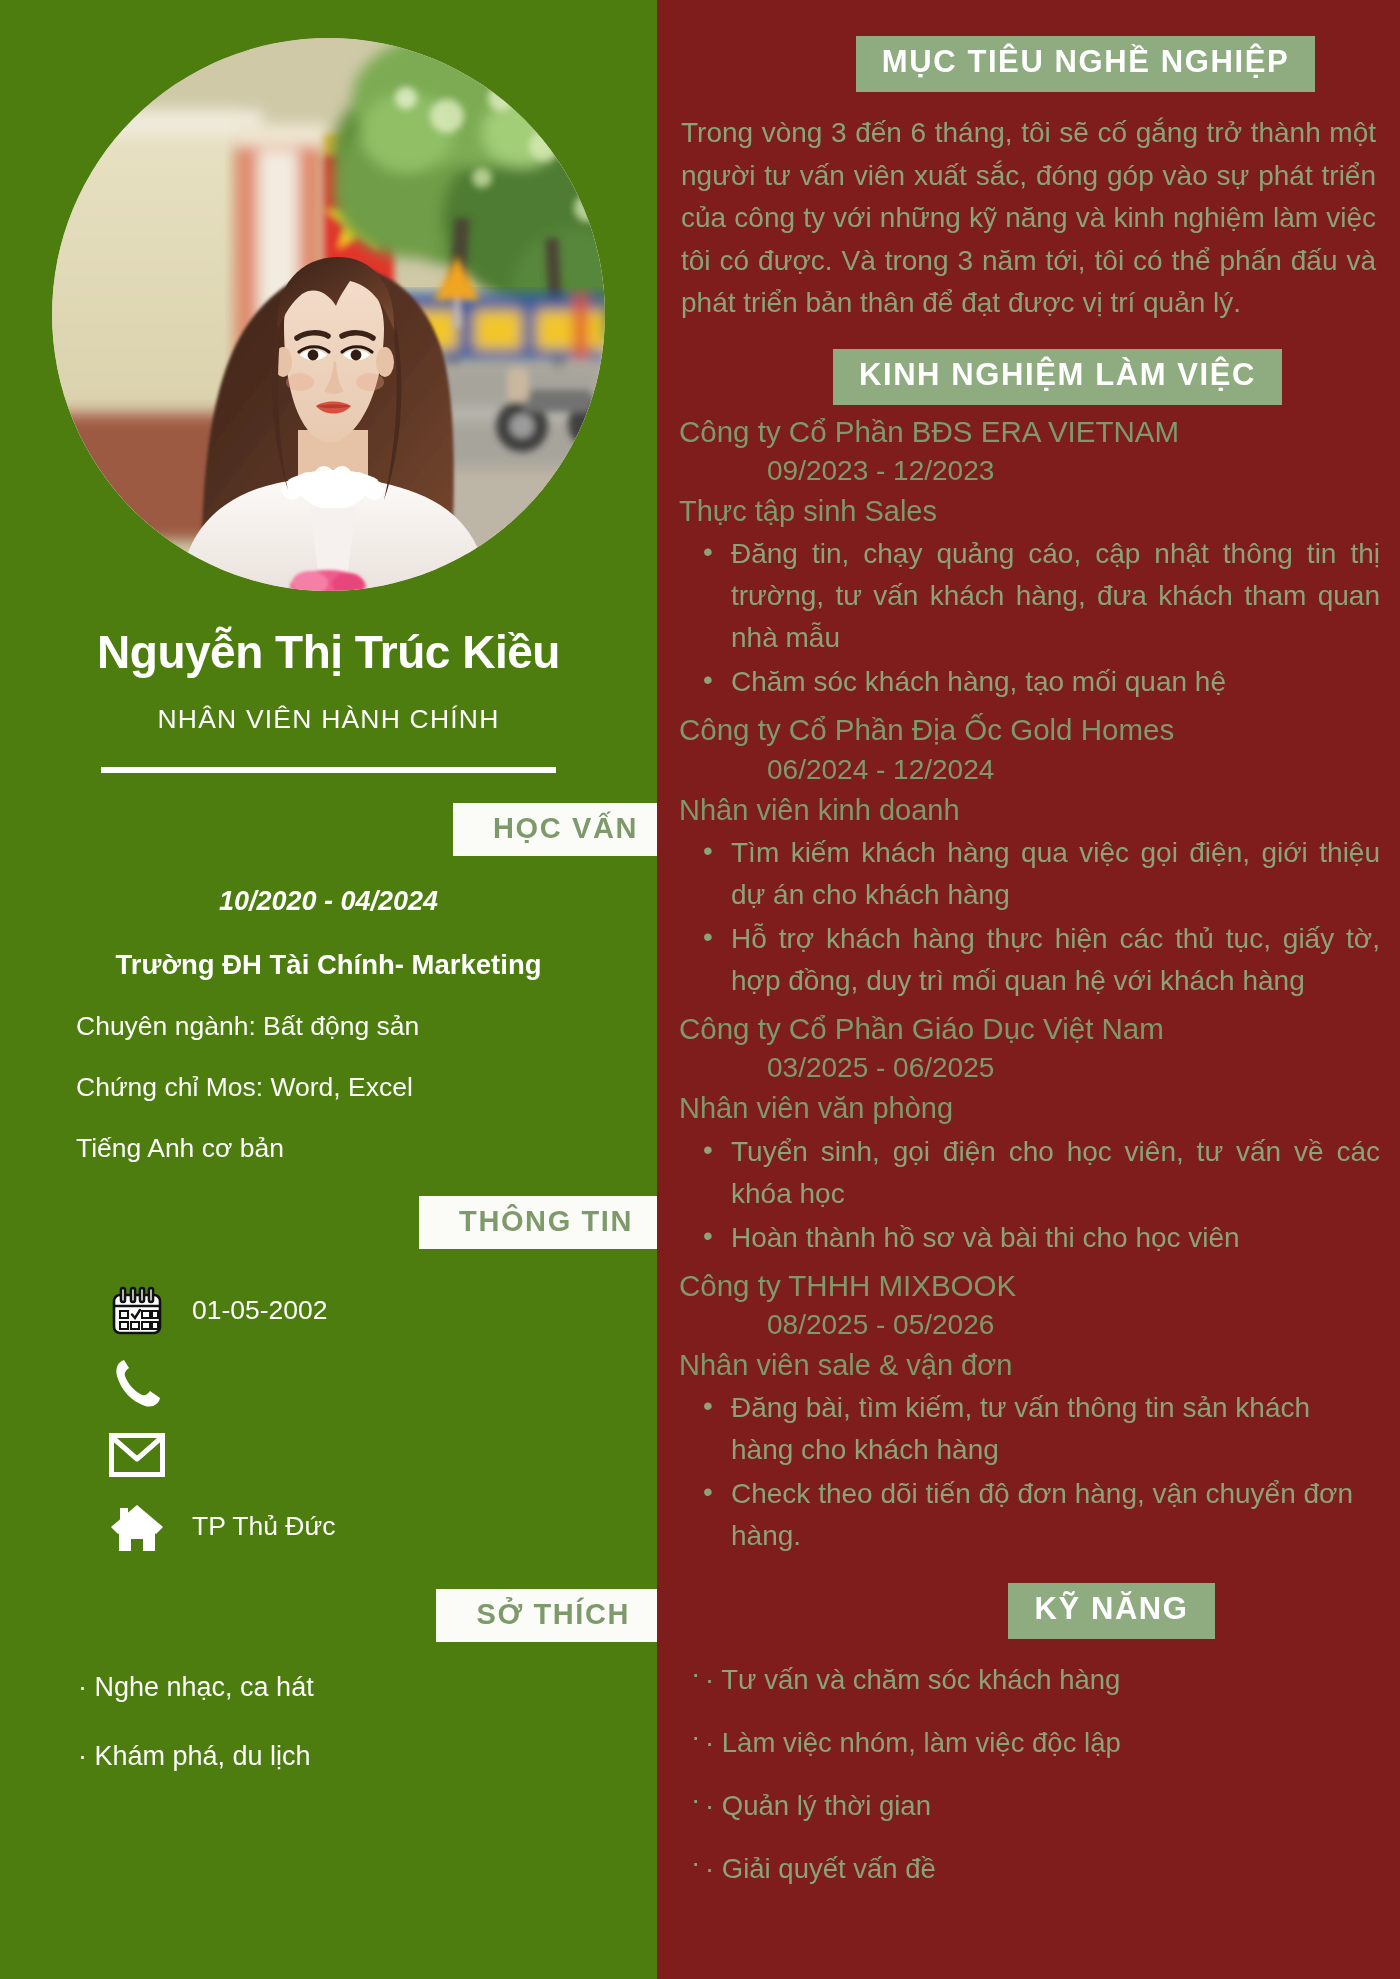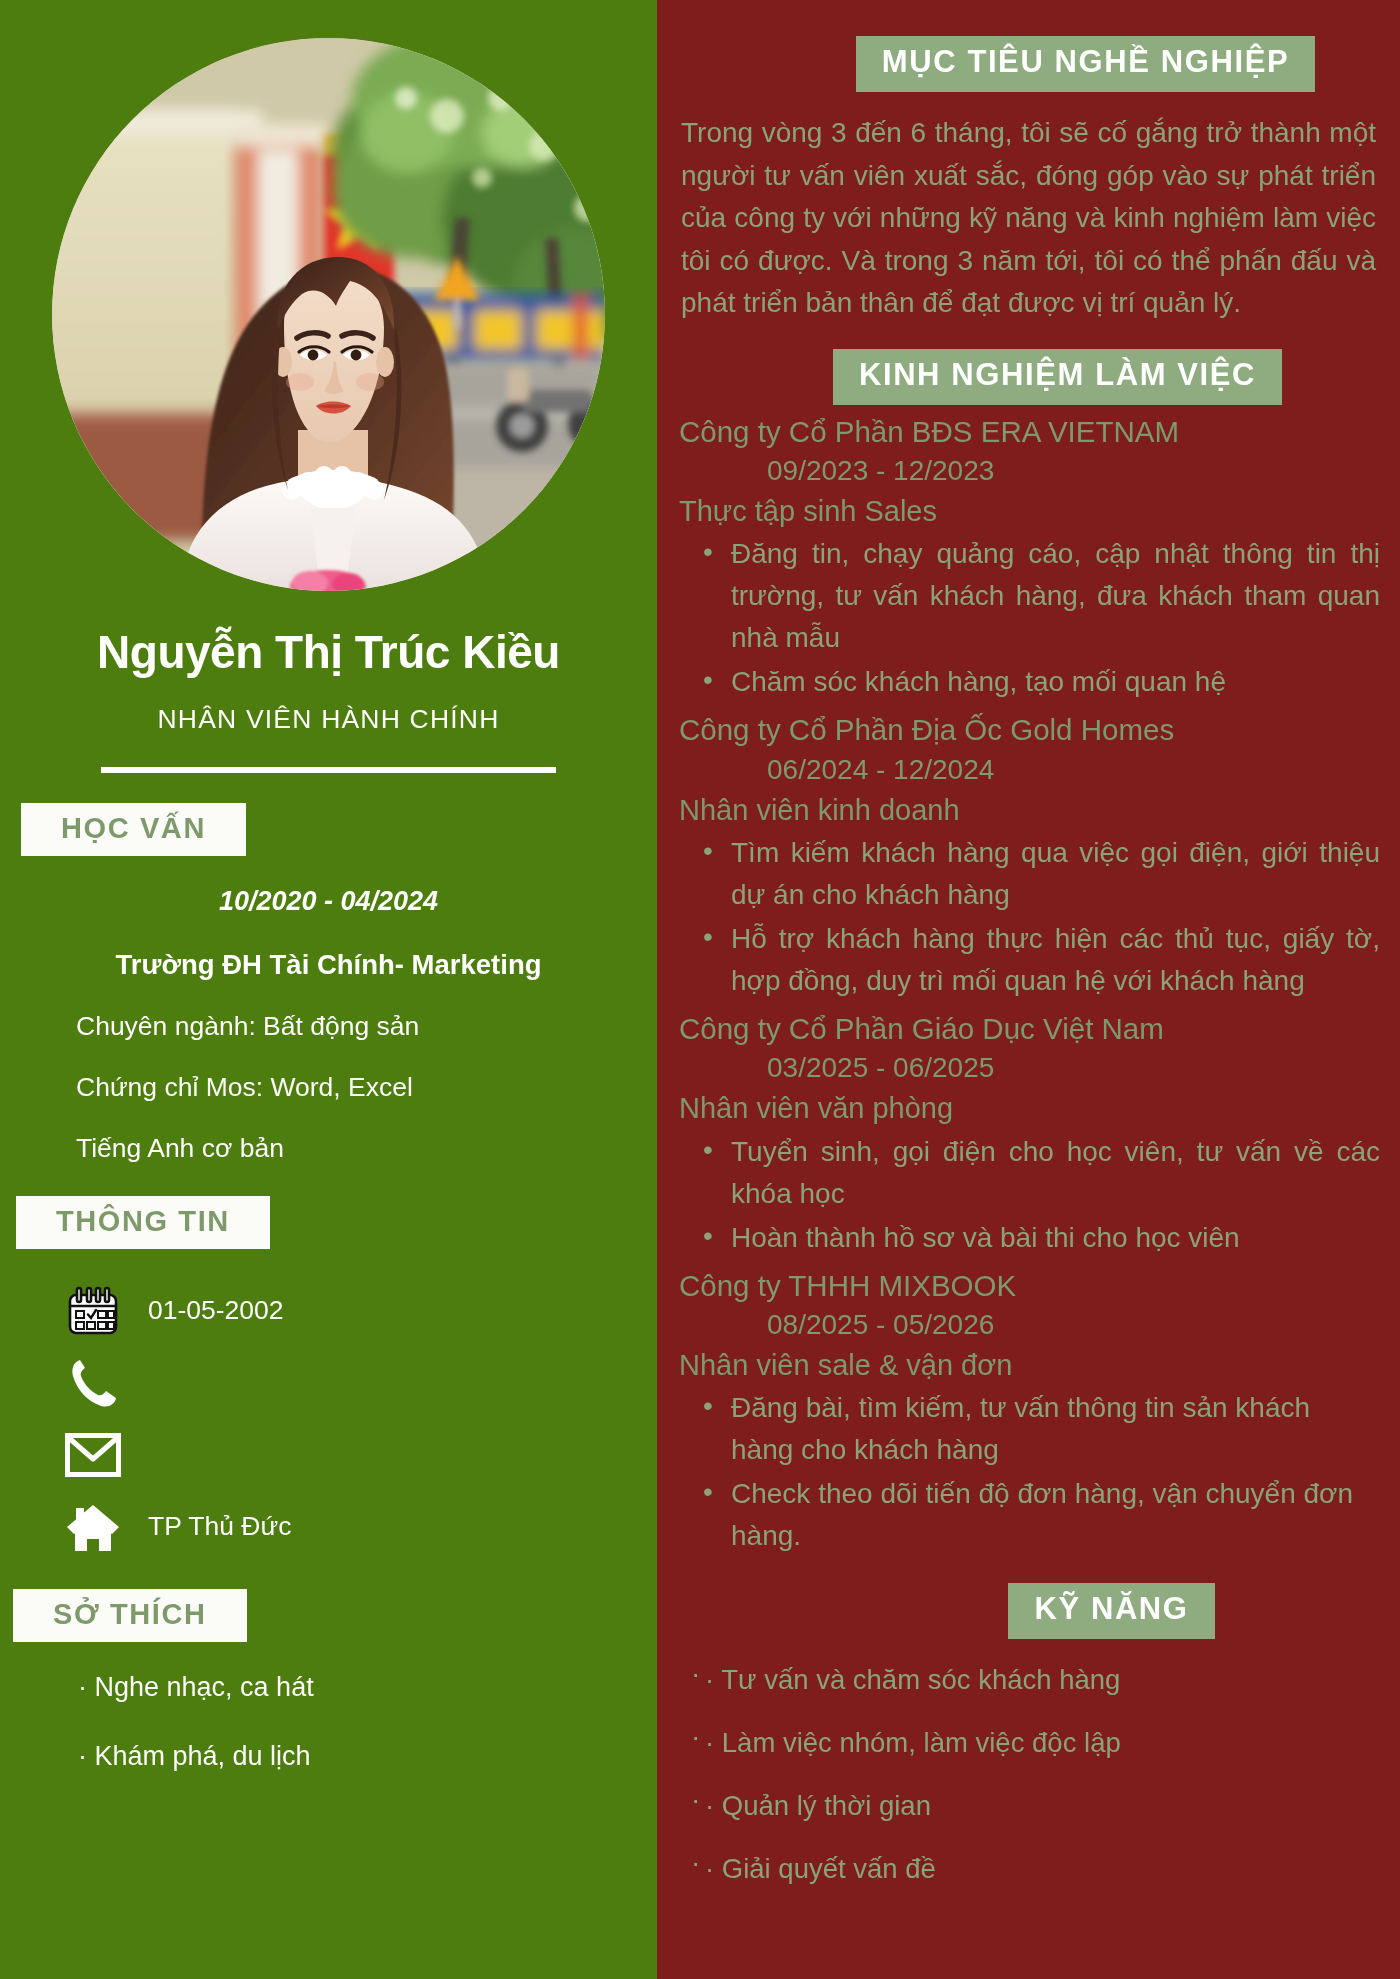--- a/index.html
+++ b/index.html
@@ -37,21 +37,21 @@
   .divider {
     margin-top:32px; width:455px; height:6px; background:#ffffff;
   }
 
   .badge-light {
     background:#fbfcf8; color:#7E9A6B;
     font-size:29px; font-weight:bold; letter-spacing:1.6px;
     padding:9px 40px 11px 40px; text-align:center;
     display:inline-block;
   }
-  .badge-row { width:100%; display:flex; justify-content:flex-start; }
+  .badge-row { width:100%; display:flex; justify-content:flex-end; }
 
   .hocvan-badge-row { margin-top:30px; margin-left:42px; }
   .thongtin-badge-row { margin-top:32px; margin-left:32px; }
   .sothich-badge-row { margin-top:26px; margin-left:26px; }
 
   .left-body { width:100%; padding:0 0 0 0; }
 
   .edu-dates {
     margin-top:30px; width:100%; text-align:center;
     font-size:27px; font-style:italic; font-weight:bold; color:#ffffff;
@@ -59,21 +59,21 @@
   .edu-school {
     margin-top:32px; width:100%; text-align:center;
     font-size:27.5px; font-weight:bold; color:#ffffff;
   }
   .edu-line {
     margin-top:30px; padding-left:76px;
     font-size:26.5px; color:#fdfdfb; font-weight:300;
   }
 
   
-  .info-list { margin-top:26px; width:100%; }
+  .info-list { margin-top:26px; width:100%;padding-left:44px; }
   .info-row {
     display:flex; align-items:center; height:72px;
     padding-left:62px; gap:24px;
   }
   .info-icon { width:62px; height:58px; flex:0 0 62px; display:flex; align-items:center; justify-content:center; }
   .info-val { font-size:26.5px; color:#ffffff; font-weight:300; }
 
   .hobby-list { margin-top:30px; width:100%; }
   .hobby-item {
     padding-left:78px; font-size:27px; color:#fdfdfb;

